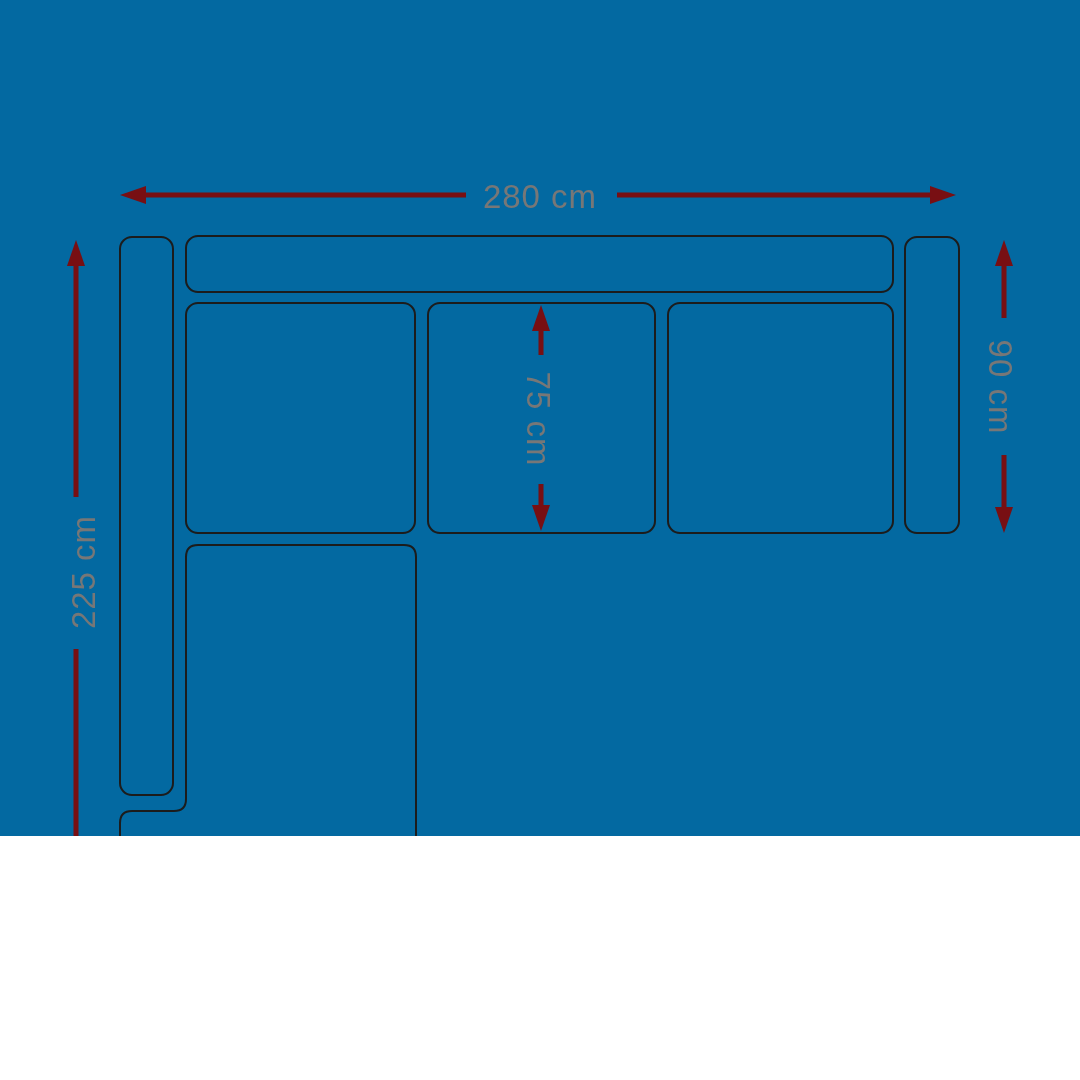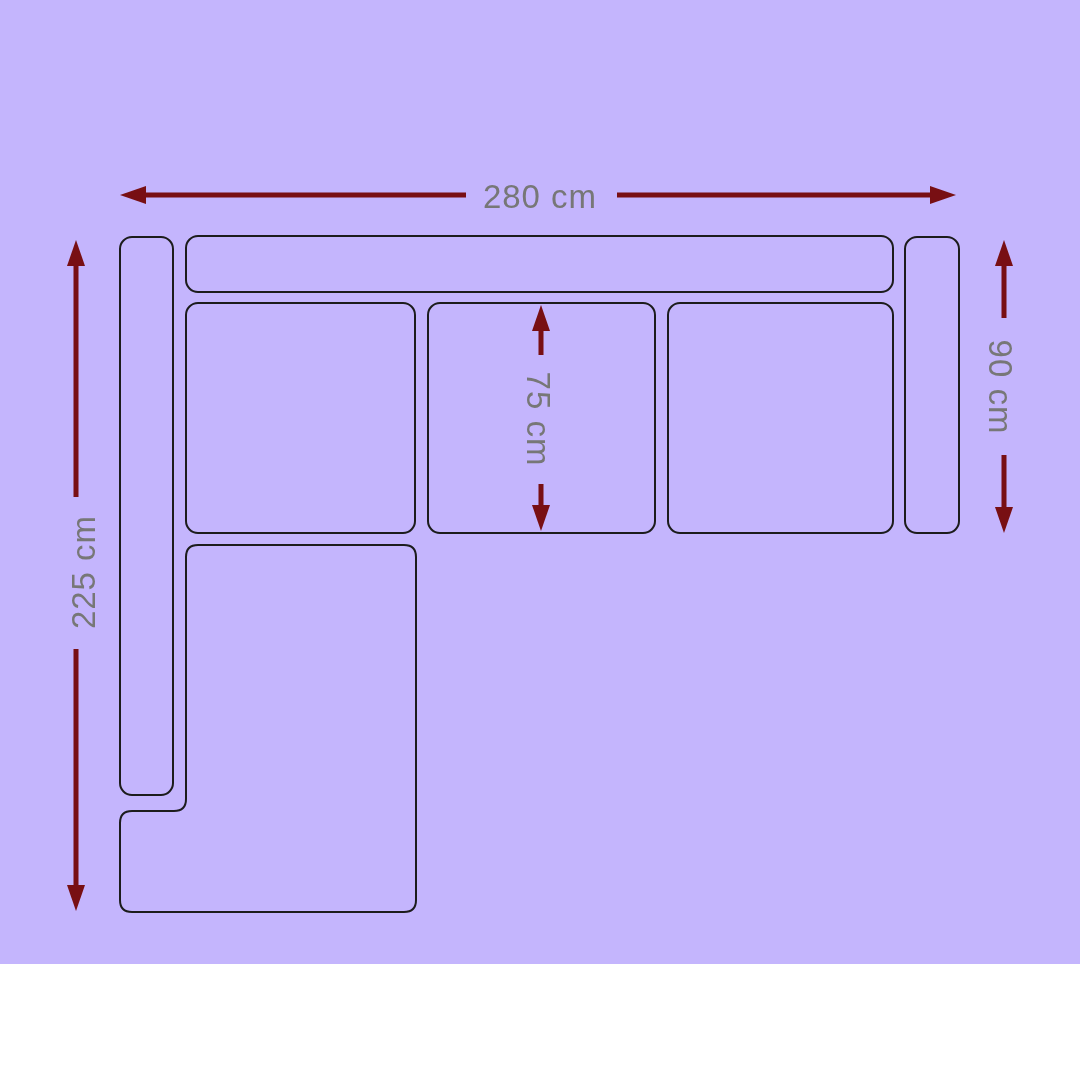--- a/index.html
+++ b/index.html
@@ -3,22 +3,22 @@
 <meta charset="utf-8">
 <style>
   html, body {
     margin: 0;
     padding: 0;
     background: #ffffff;
   }
   .stage {
     position: relative;
     width: 1080px;
-    height: 964px;
-    background: #c4b5fd;
+    height: 836px;
+    background: #0369a1;
     overflow: hidden;
     font-family: "Liberation Sans", sans-serif;
   }
   svg { display: block; }
   svg text {
     font-family: "Liberation Sans", sans-serif;
     font-size: 33px;
     letter-spacing: 1px;
   }
 </style>

